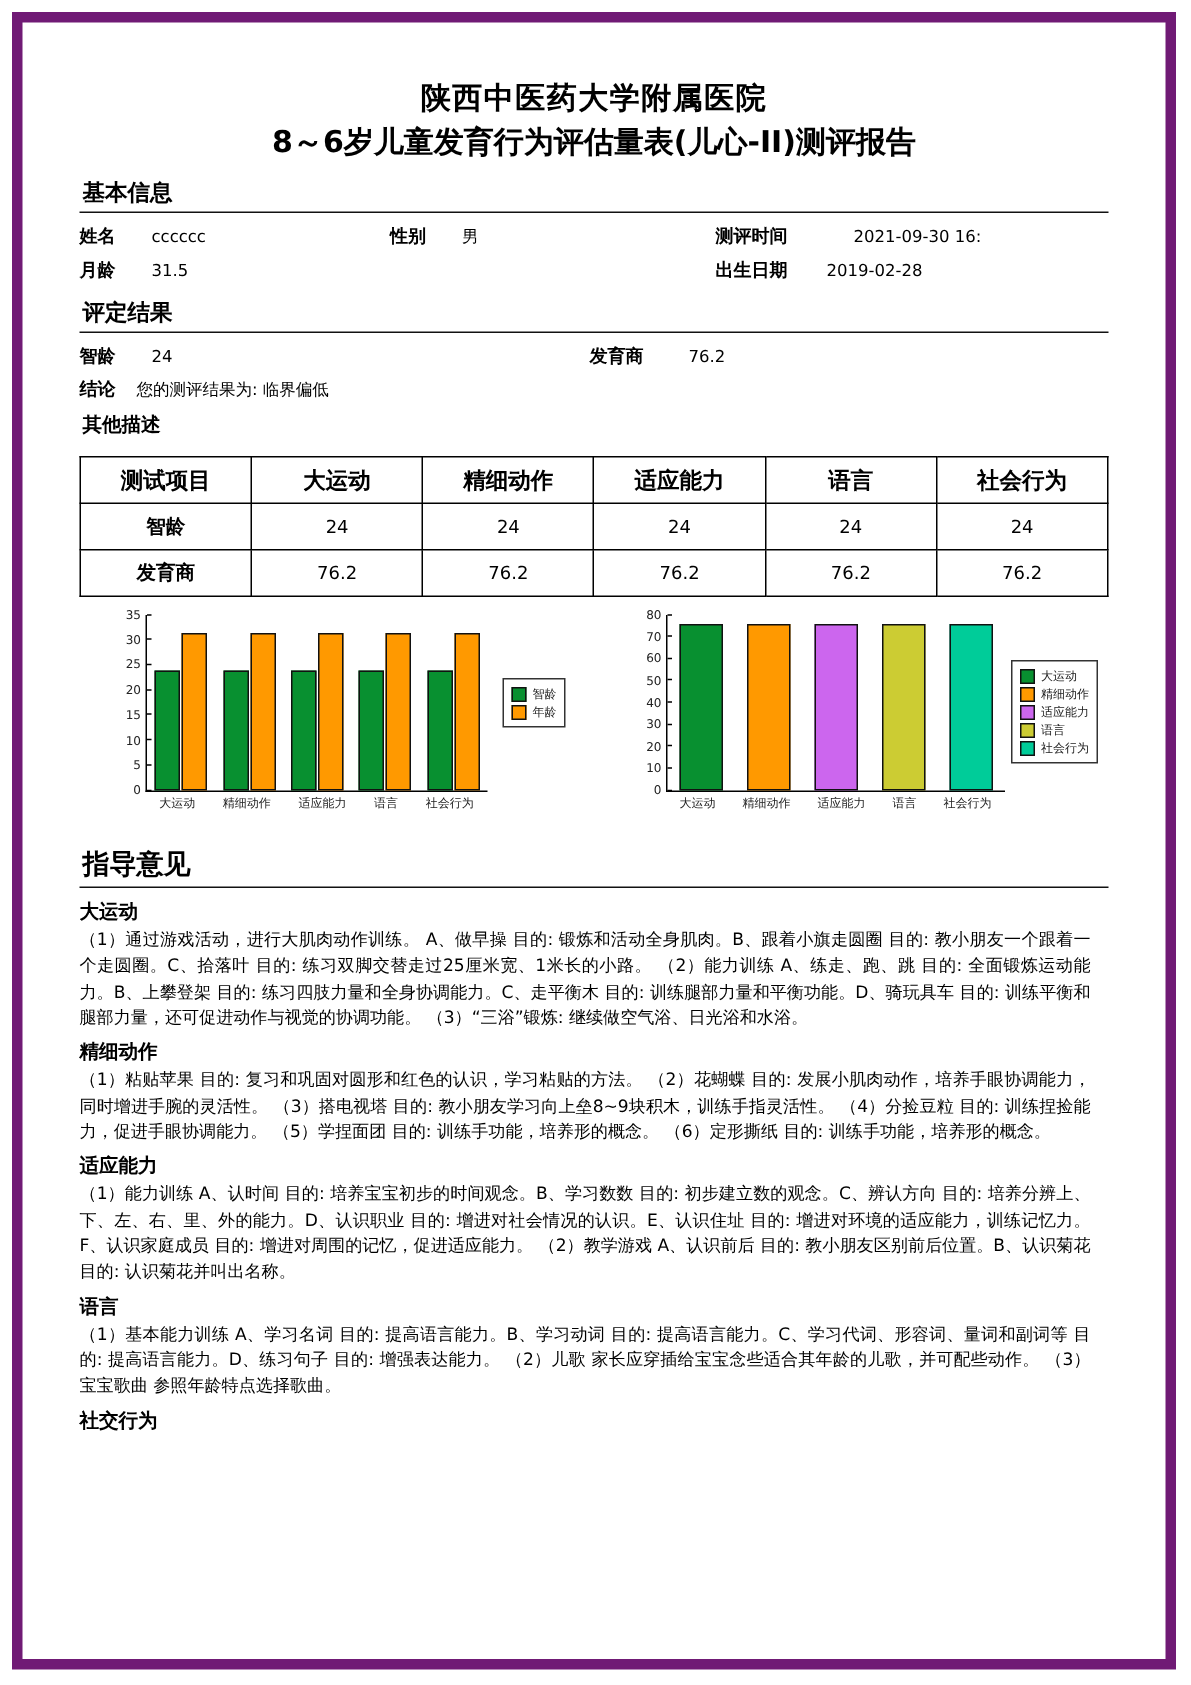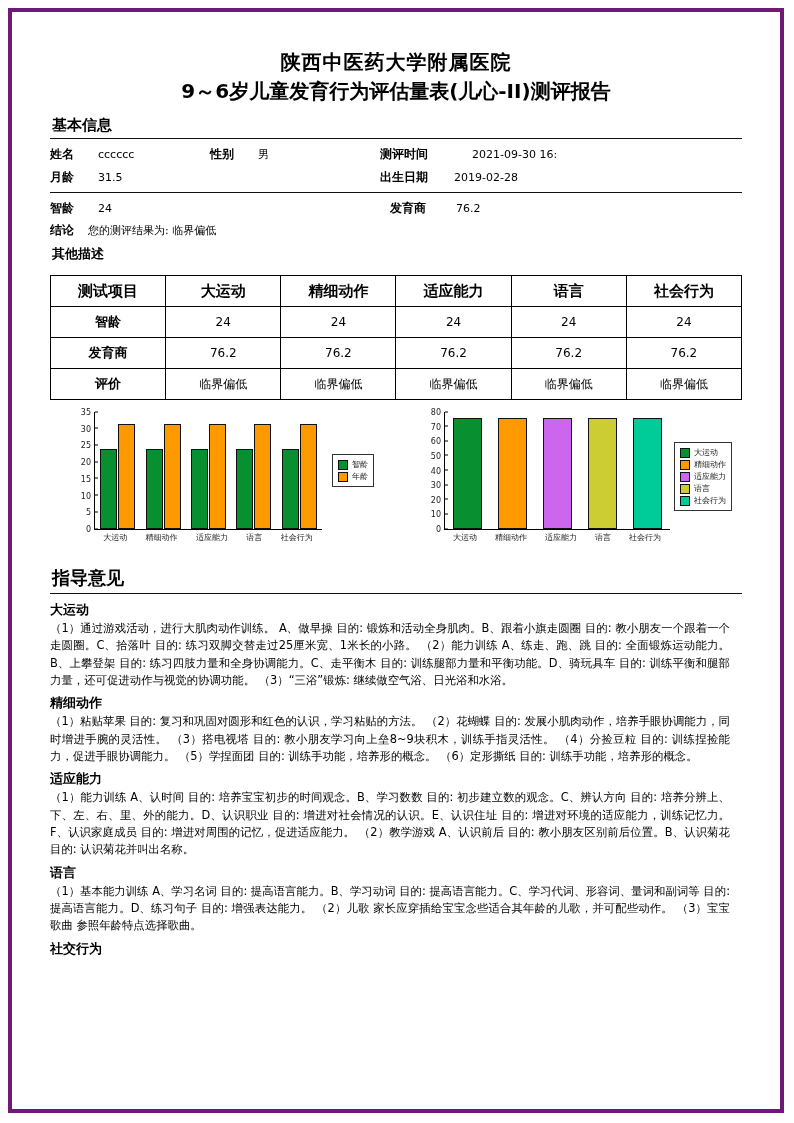--- a/index.html
+++ b/index.html
@@ -4,42 +4,42 @@
 <style>
   html,body{margin:0;padding:0;background:#fff;}
   body{
     width:794px;height:1123px;
     font-family:"DejaVu Sans","Liberation Sans",sans-serif;
     color:#000;position:relative;overflow:hidden;
   }
   .page{
     position:absolute;left:8px;top:8px;
     width:776px;height:1105px;
-    border:4px solid #701a75;
+    border:7px solid #701a75;
     box-sizing:border-box;
     background:#fff;
   }
   .inner{padding:22px 38px 0 38px;}
 
   
   .title-block{text-align:center;margin-top:14px;}
   .t1{font-size:20px;font-weight:bold;letter-spacing:1px;line-height:1.45;}
   .t2{font-size:20px;font-weight:bold;letter-spacing:0px;line-height:1.45;}
 
   
   .sec-head{
     font-size:15px;font-weight:bold;
     margin-top:10px;margin-bottom:3px;
     padding-left:2px;
   }
   .sec-head.big{font-size:18px;}
   .rule{height:0;border-top:1px solid #111;margin-bottom:7px;}
 
   
-  .info-row{display:flex;align-items:flex-end;margin:5px 0 6px 0;}
+  .info-row{display:flex;align-items:flex-end;margin:5px 0 6px 0;gap:47px;}
   .fld{display:flex;align-items:baseline;}
   .lbl{font-size:12px;font-weight:bold;white-space:nowrap;}
   .val{font-size:11px;margin-left:24px;white-space:nowrap;}
   .c1{width:160px;}
   .c2{width:170px;}
   .c4{flex:1;}
 
   .result-row{display:flex;align-items:baseline;margin:6px 0 5px 0;}
   .res-a{width:340px;display:flex;align-items:baseline;}
   .res-b{flex:1;display:flex;align-items:baseline;}
@@ -132,21 +132,21 @@
   }
 </style>
 </head>
 <body>
 
 <div class="page">
 <div class="inner">
 
   <div class="title-block">
     <div class="t1">陕西中医药大学附属医院</div>
-    <div class="t2">9～6岁儿童发育行为评估量表(儿心-II)测评报告</div>
+    <div class="t2">8～6岁儿童发育行为评估量表(儿心-II)测评报告</div>
   </div>
 
   <div class="sec-head">基本信息</div>
   <div class="rule"></div>
 
   <div class="info-row">
     <div class="fld c1">
       <span class="lbl">姓名</span>
       <span class="val">cccccc</span>
     </div>
@@ -165,20 +165,21 @@
       <span class="lbl">月龄</span>
       <span class="val">31.5</span>
     </div>
     <div class="fld c2"></div>
     <div class="fld c4">
       <span class="lbl">出生日期</span>
       <span class="val" style="margin-left:26px">2019-02-28</span>
     </div>
   </div>
 
+  <div class="sec-head">评定结果</div>
   <div class="rule"></div>
 
   <div class="result-row">
     <div class="res-a">
       <span class="lbl">智龄</span>
       <span class="val">24</span>
     </div>
     <div class="res-b">
       <span class="lbl">发育商</span>
       <span class="val" style="margin-left:30px">76.2</span>
@@ -211,28 +212,20 @@
         <td class="tx">24</td>
       </tr>
       <tr>
         <td class="rh">发育商</td>
         <td class="tx">76.2</td>
         <td class="tx">76.2</td>
         <td class="tx">76.2</td>
         <td class="tx">76.2</td>
         <td class="tx">76.2</td>
       </tr>
-      <tr>
-        <td class="rh">评价</td>
-        <td class="tx">临界偏低</td>
-        <td class="tx">临界偏低</td>
-        <td class="tx">临界偏低</td>
-        <td class="tx">临界偏低</td>
-        <td class="tx">临界偏低</td>
-      </tr>
     </tbody>
   </table>
 
   <div class="charts">
 
     <div class="chart left">
       <div class="plot">
         <div id="l-yticks">
               <div class="ytick" style="bottom: 100%;">35</div>
               <div class="ytick" style="bottom: 85.7143%;">30</div>

